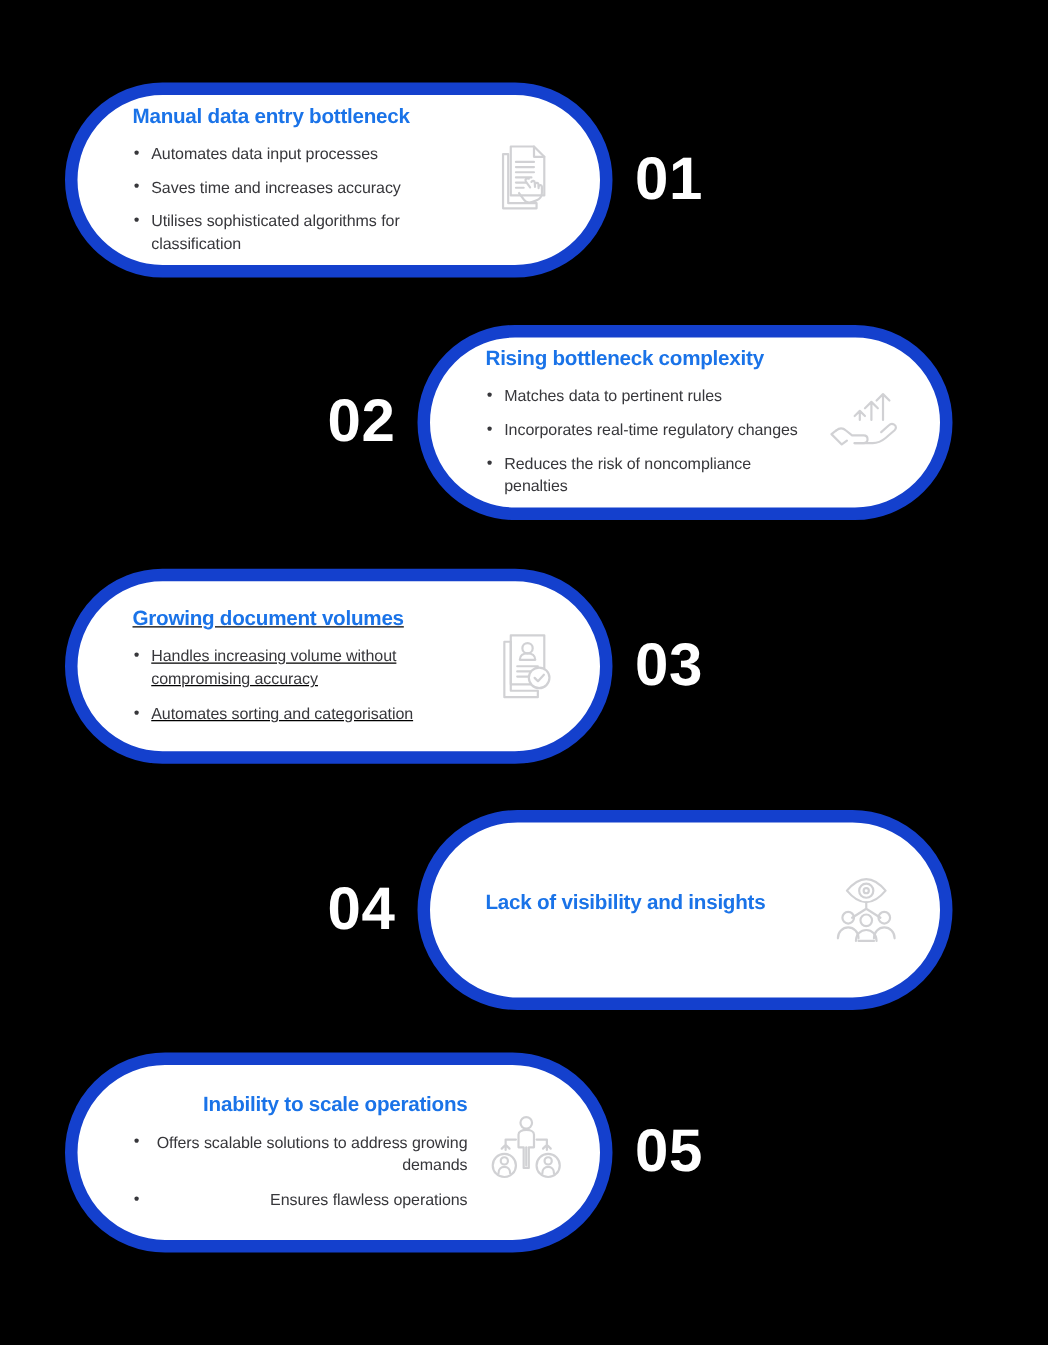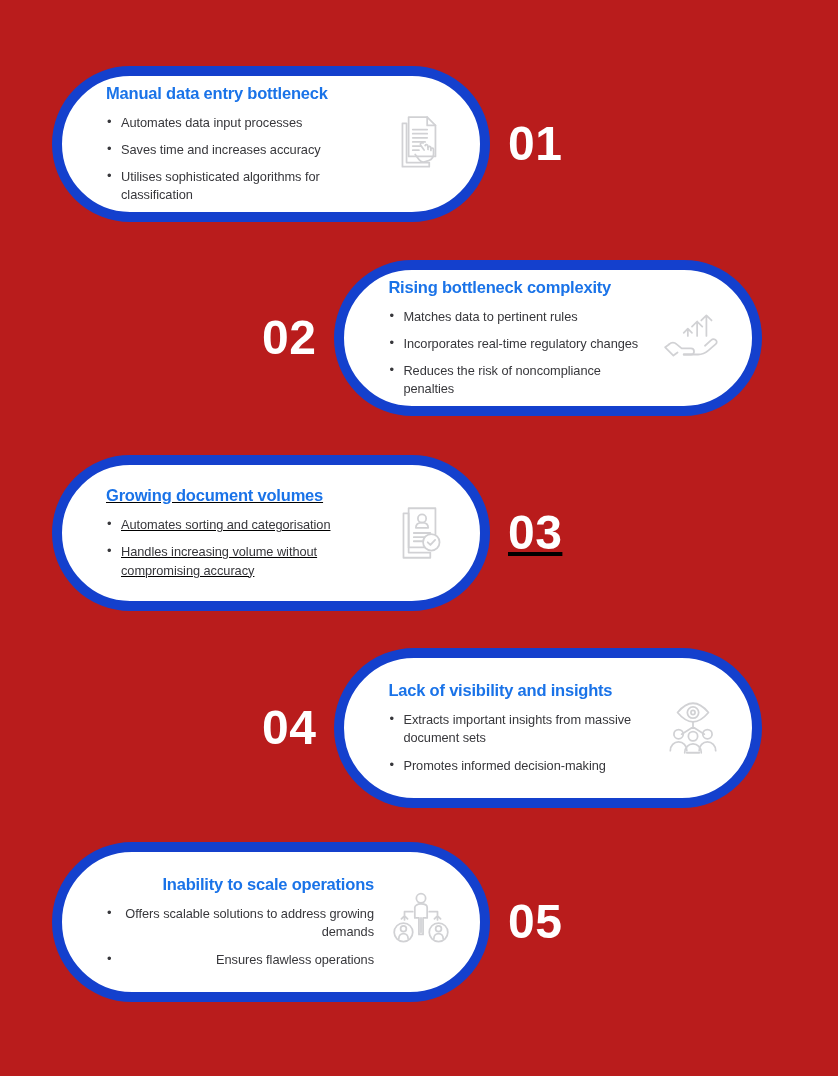--- a/index.html
+++ b/index.html
@@ -14,21 +14,21 @@
   body {
     background: #0664fb;
     font-family: "Liberation Sans", sans-serif;
     position: relative;
   }
 
   .board {
     position: relative;
     width: 838px;
     height: 1076px;
-    background: #b91c1c;
+    background: #000000;
   }
 
   
   .row {
     position: absolute;
     display: flex;
     align-items: center;
   }
 
   .row.left  { left: 52px; }
@@ -175,22 +175,22 @@
         </svg>
       </div>
     </div>
   </div>
 
   <div class="row left" id="row-3">
     <div class="pill">
       <div class="pill-body">
         <div class="card-title">Growing document volumes</div>
         <ul class="bullets">
+          <li>Handles increasing volume without compromising accuracy</li>
           <li>Automates sorting and categorisation</li>
-          <li>Handles increasing volume without compromising accuracy</li>
         </ul>
       </div>
       <div class="card-icon">
         <svg viewBox="0 0 64 64" fill="none" stroke="#c9cacd" stroke-width="1.7" stroke-linecap="round" stroke-linejoin="round">
           <path d="M20 8h26v38H20z"></path>
           <path d="M15 13h5v38h21v5H15z"></path>
           <circle cx="33" cy="18" r="4"></circle>
           <path d="M27 27c0-3.3 2.7-5 6-5s6 1.7 6 5z"></path>
           <path d="M25 32h16M25 36h16M25 40h10"></path>
           <circle cx="42" cy="41" r="8" fill="#ffffff"></circle>
@@ -199,24 +199,20 @@
       </div>
     </div>
     <div class="big-number num-after">03</div>
   </div>
 
   <div class="row right" id="row-4">
     <div class="big-number num-before">04</div>
     <div class="pill">
       <div class="pill-body">
         <div class="card-title">Lack of visibility and insights</div>
-        <ul class="bullets">
-          <li>Extracts important insights from massive document sets</li>
-          <li>Promotes informed decision-making</li>
-        </ul>
       </div>
       <div class="card-icon">
         <svg viewBox="0 0 64 64" fill="none" stroke="#c9cacd" stroke-width="1.7" stroke-linecap="round" stroke-linejoin="round">
           <path d="M17 17c5-6 10-9 15-9s10 3 15 9c-5 6-10 9-15 9s-10-3-15-9z"></path>
           <circle cx="32" cy="17" r="5.5"></circle>
           <circle cx="32" cy="17" r="2"></circle>
           <path d="M32 26v5M32 31l-11 7M32 31l11 7"></path>
           <circle cx="18" cy="38" r="4.5"></circle>
           <circle cx="32" cy="40" r="4.5"></circle>
           <circle cx="46" cy="38" r="4.5"></circle>

